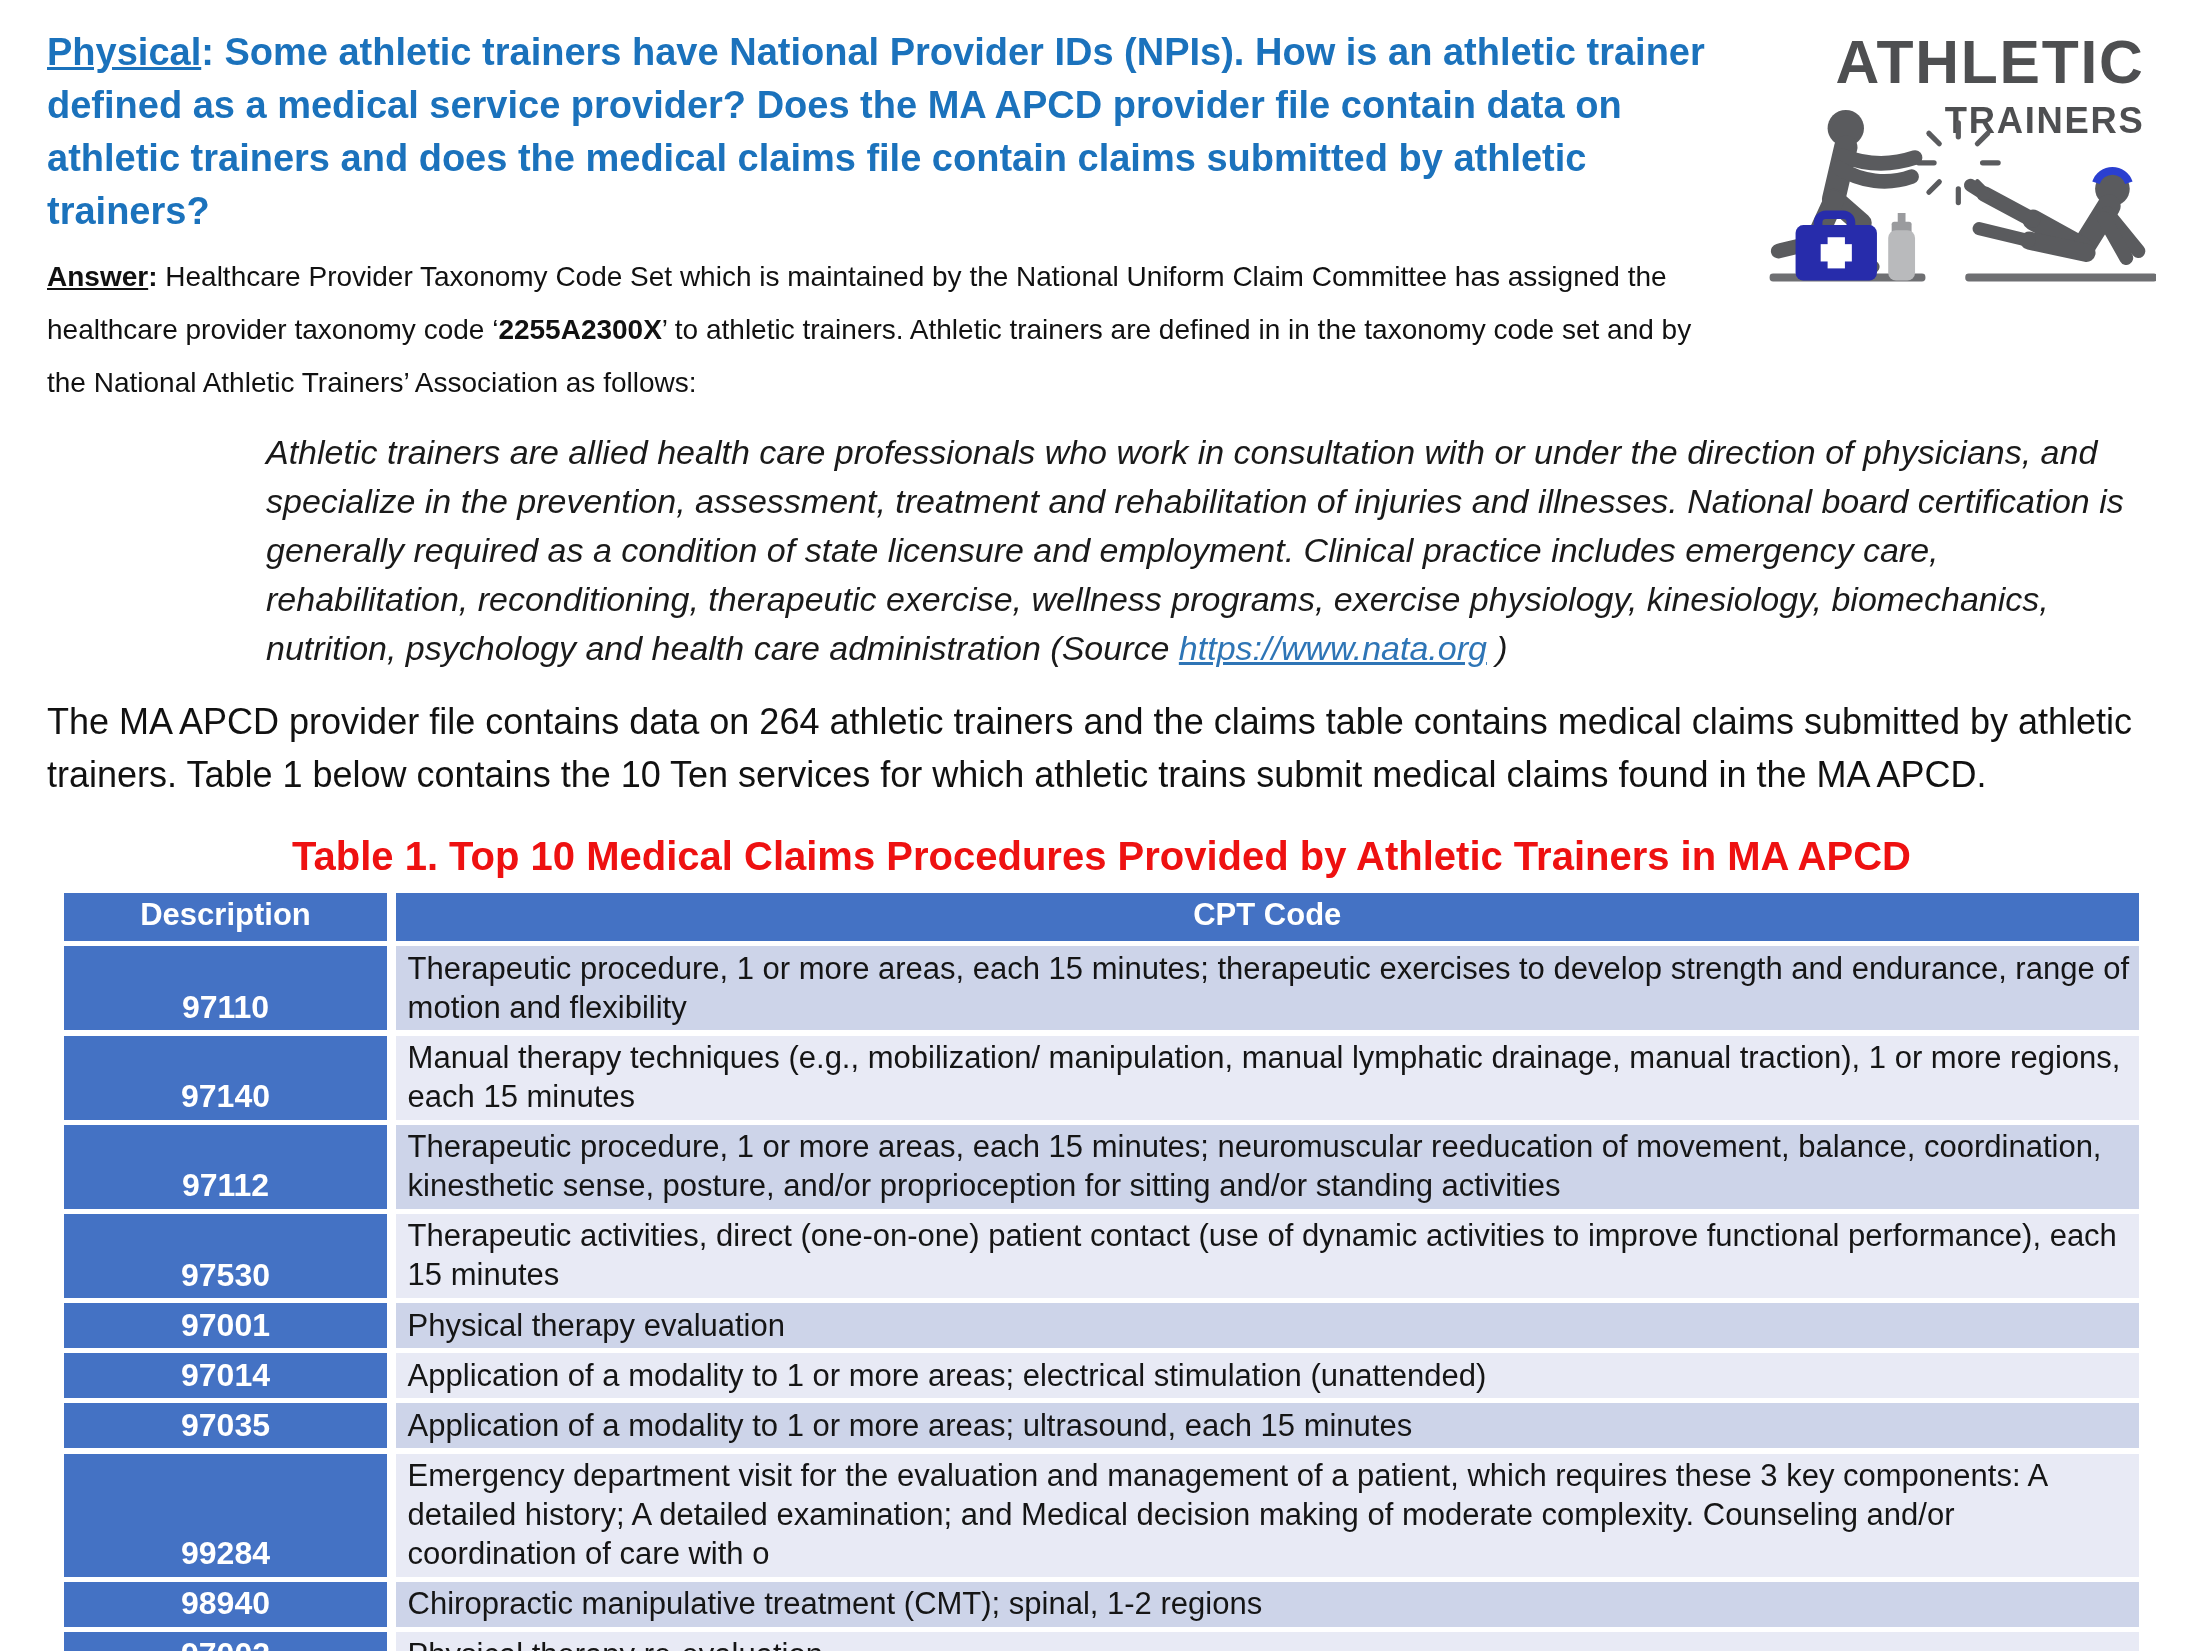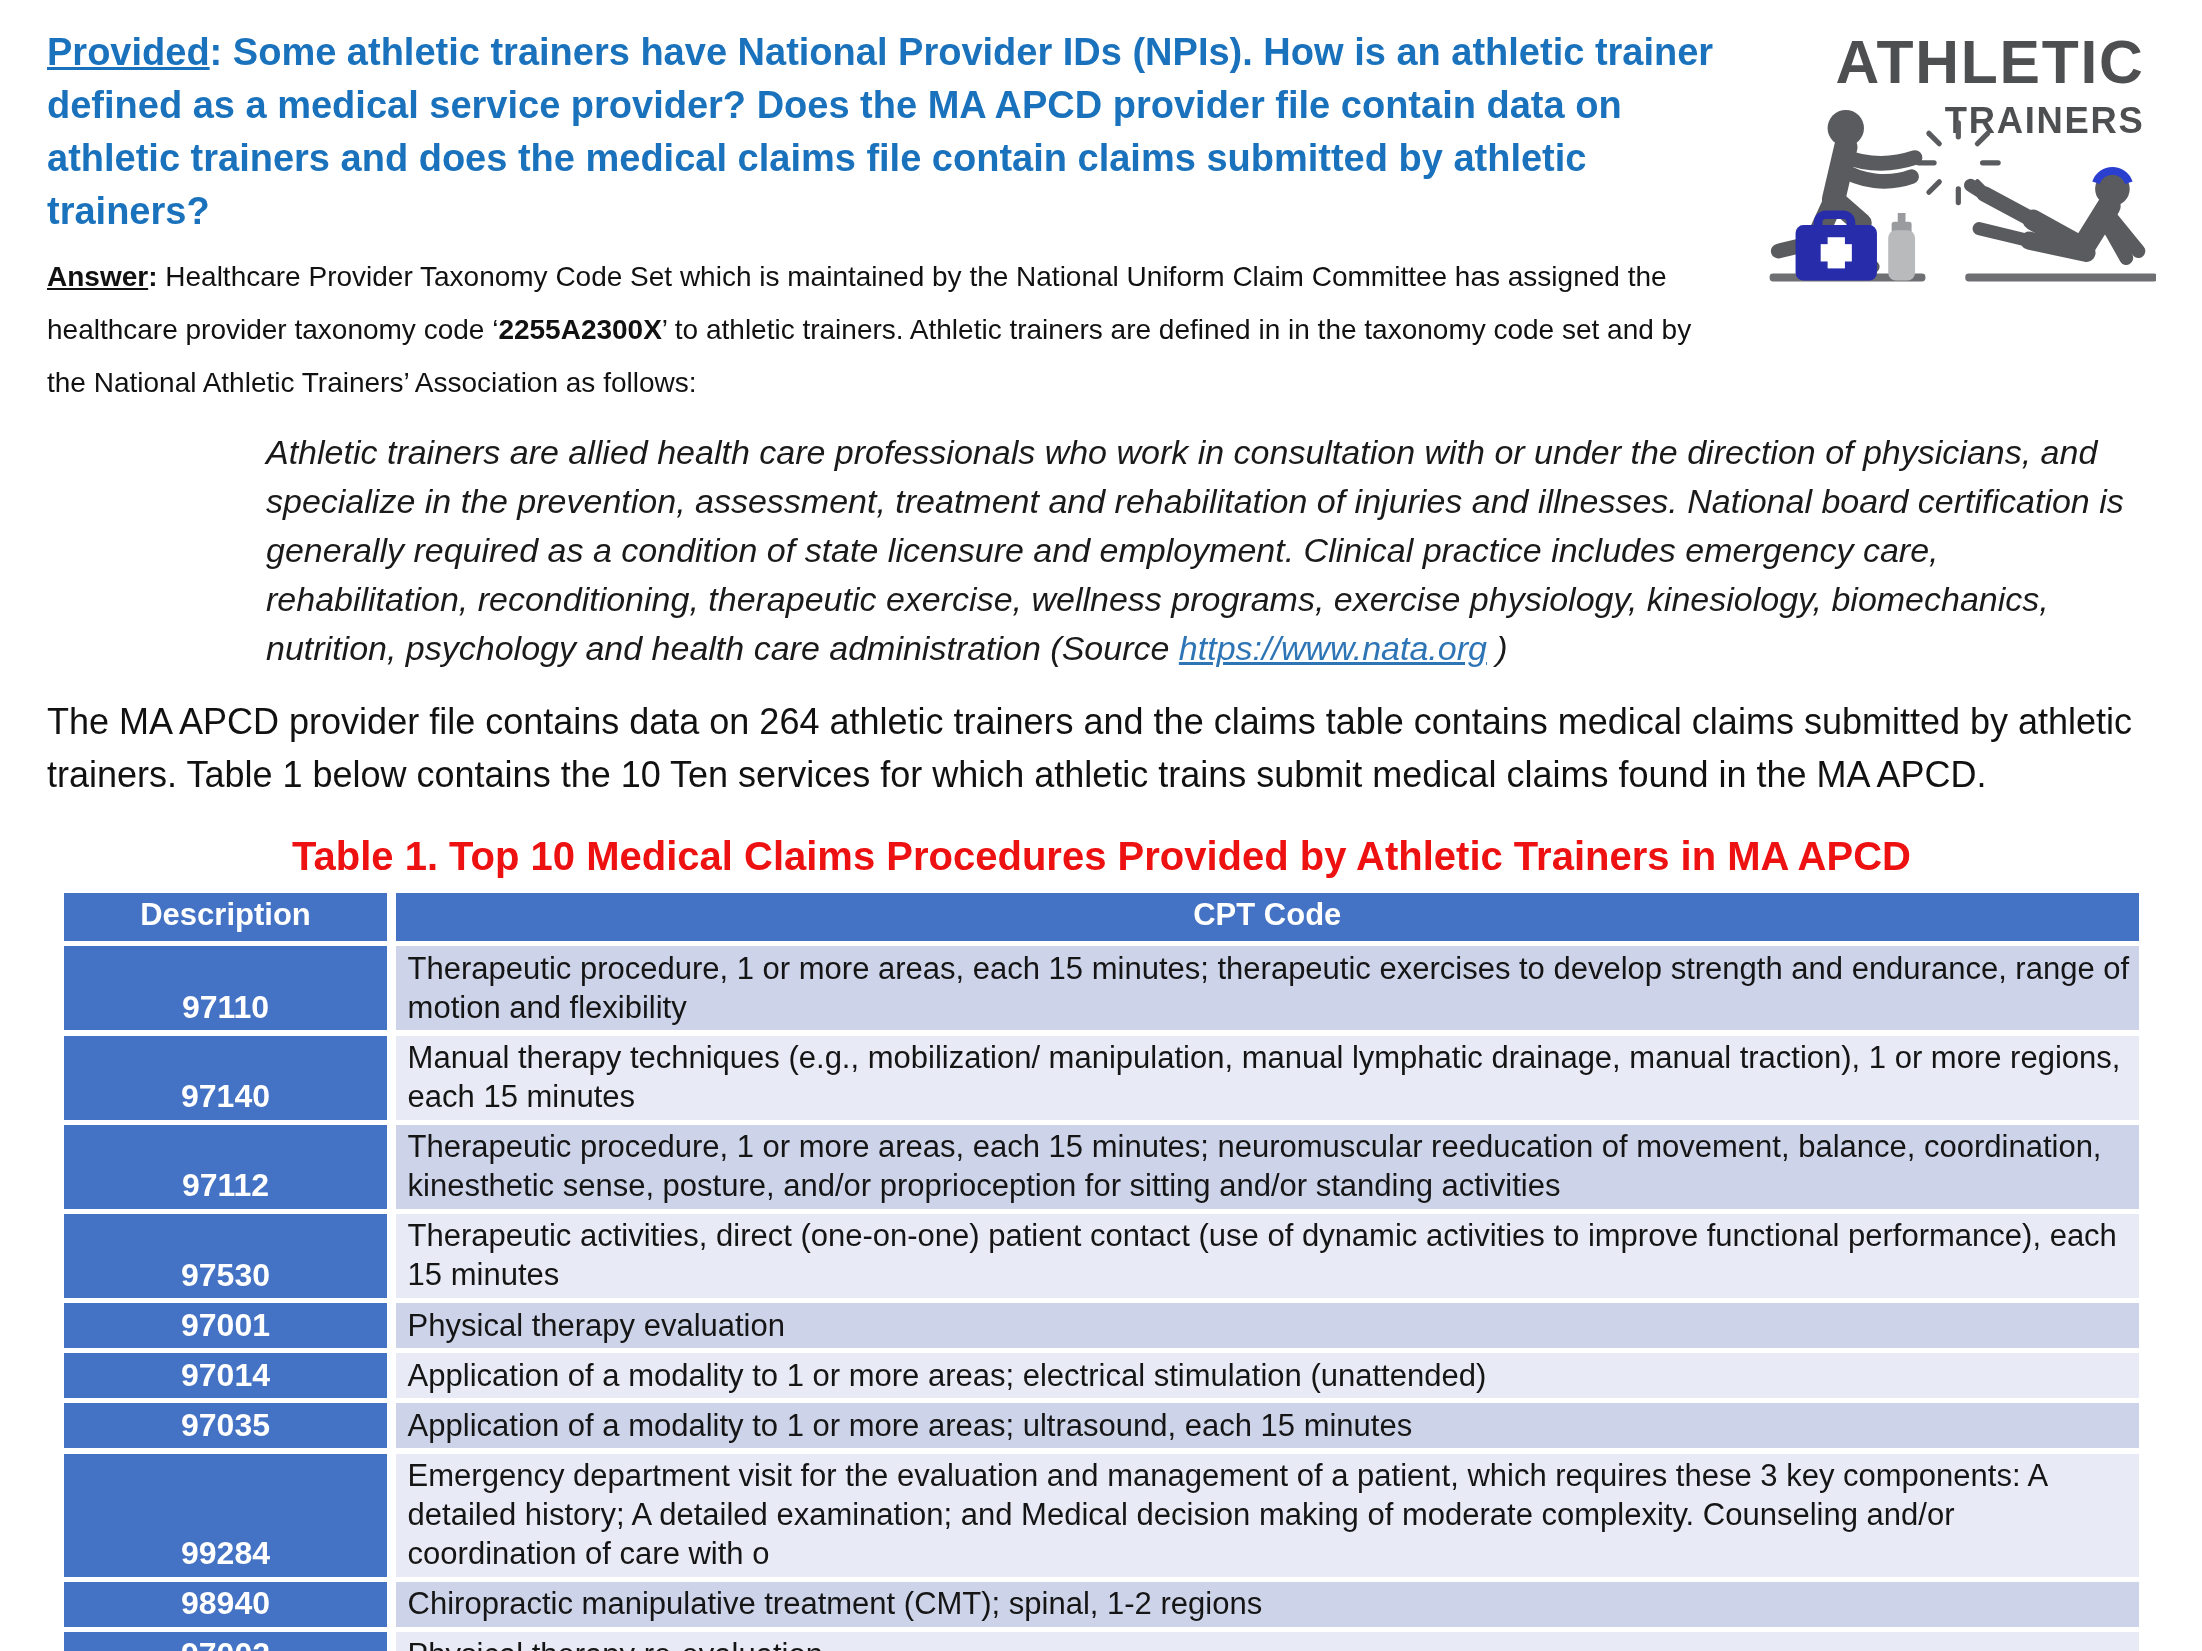--- a/index.html
+++ b/index.html
@@ -162,21 +162,21 @@
       </g>
 
       <g>
         <rect x="160" y="216" width="9" height="14" fill="#9a9b9e"></rect>
         <rect x="153" y="226" width="23" height="14" rx="3" fill="#9a9b9e"></rect>
         <rect x="149" y="236" width="31" height="58" rx="9" fill="#b9babc"></rect>
       </g>
     </svg>
   </div>
 
-  <p class="question"><span class="q-label">Provided</span><span>: Some athletic trainers have National Provider IDs (NPIs). How is an athletic trainer defined as a medical service provider? Does the MA APCD provider file contain data on athletic trainers and does the medical claims file contain claims submitted by athletic trainers?</span></p>
+  <p class="question"><span class="q-label">Physical</span><span>: Some athletic trainers have National Provider IDs (NPIs). How is an athletic trainer defined as a medical service provider? Does the MA APCD provider file contain data on athletic trainers and does the medical claims file contain claims submitted by athletic trainers?</span></p>
 
   <p class="answer"><span class="a-label">Answer</span><span class="a-colon">:</span><span> Healthcare Provider Taxonomy Code Set which is maintained by the National Uniform Claim Committee has assigned the healthcare provider taxonomy code ‘</span><span class="a-code">2255A2300X</span><span>’ to athletic trainers. Athletic trainers are defined in in the taxonomy code set and by the National Athletic Trainers’ Association as follows:</span></p>
 
   <p class="quote"><span>Athletic trainers are allied health care professionals who work in consultation with or under the direction of physicians, and specialize in the prevention, assessment, treatment and rehabilitation of injuries and illnesses. National board certification is generally required as a condition of state licensure and employment. Clinical practice includes emergency care, rehabilitation, reconditioning, therapeutic exercise, wellness programs, exercise physiology, kinesiology, biomechanics, nutrition, psychology and health care administration (Source </span><a href="#">https://www.nata.org</a><span> )</span></p>
 
   <p class="intro">The MA APCD provider file contains data on 264 athletic trainers and the claims table contains medical claims submitted by athletic trainers. Table 1 below contains the 10 Ten services for which athletic trains submit medical claims found in the MA APCD.</p>
 
   <p class="table-title">Table 1. Top 10 Medical Claims Procedures Provided by Athletic Trainers in MA APCD</p>
 
   <div class="claims-table" id="claims-table">

